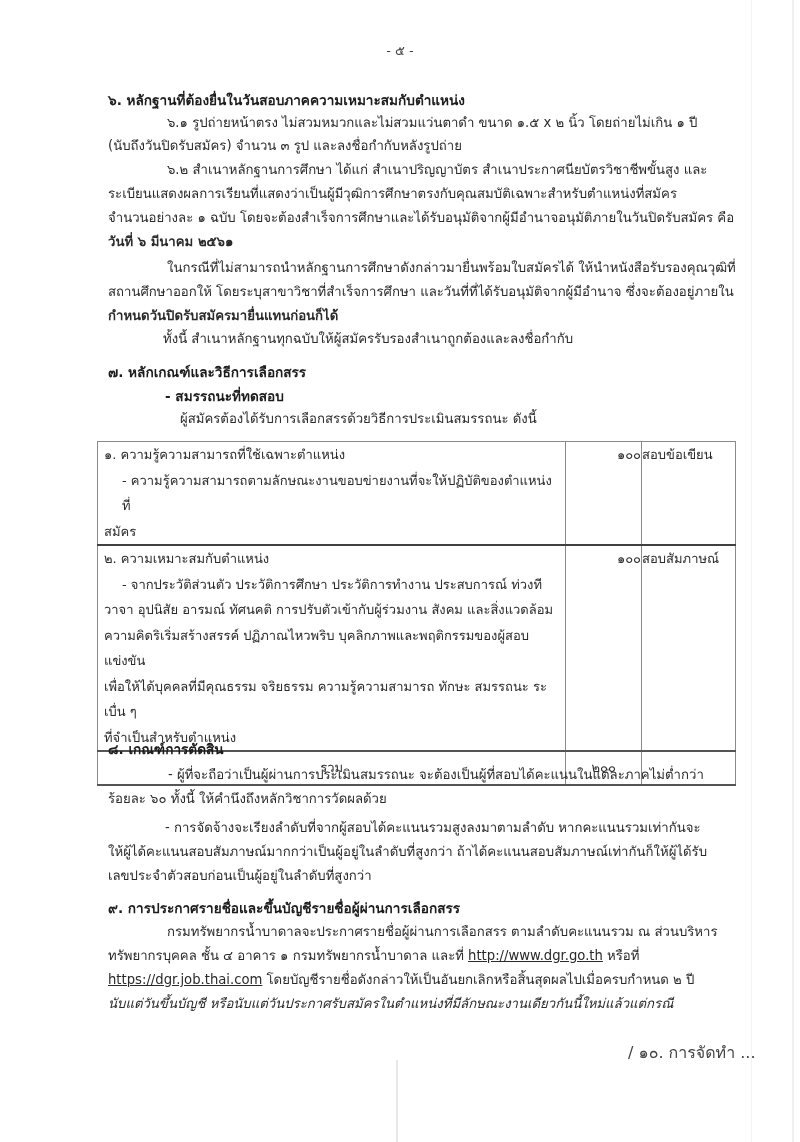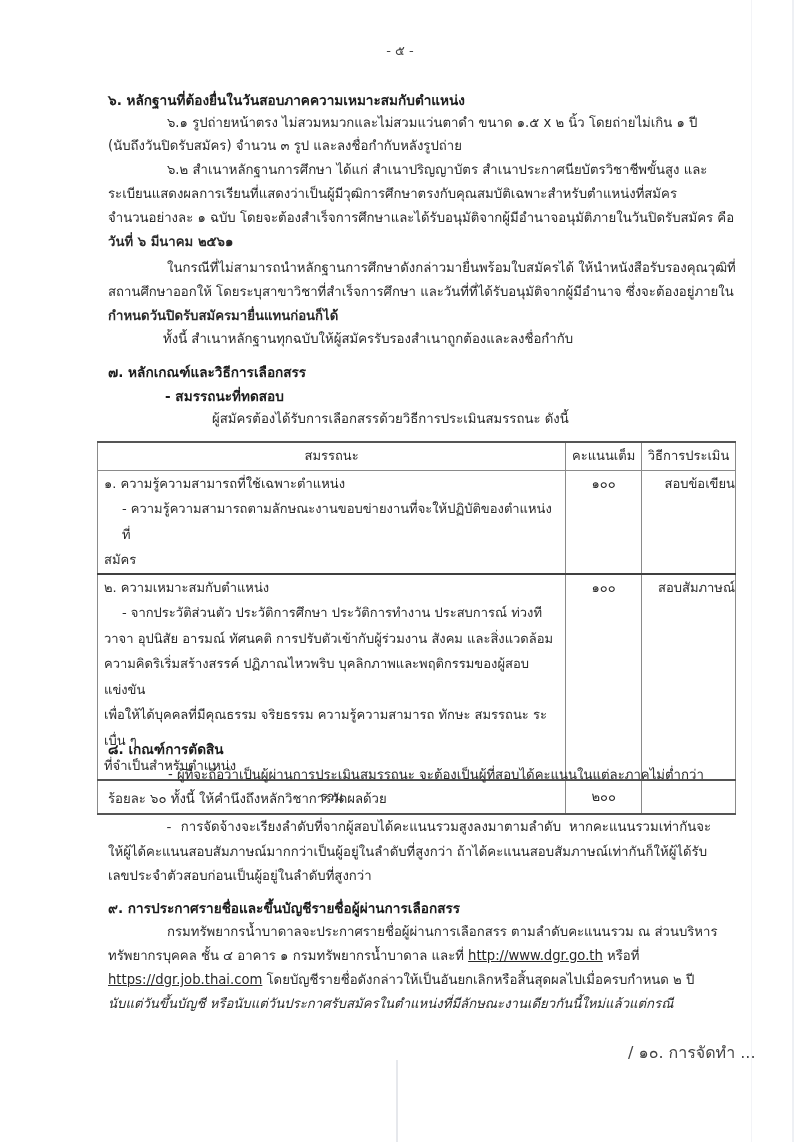--- a/index.html
+++ b/index.html
@@ -36,22 +36,22 @@
       position: absolute; left: 97px; top: 441px; width: 639px;
       border-collapse: collapse; font-size: 13px;
     }
     .comp-table td, .comp-table th {
       border: 1px solid #8a8a8a; vertical-align: top;
       font-weight: normal; line-height: 25.5px;
     }
     .comp-table tr.head th { height: 28px; text-align: center; line-height: 26px; }
     .comp-table tr.head { border-top: 2px solid #555; }
     .comp-table .c1 { width: 469px; padding: 0 6px; }
-    .comp-table .c2 { width: 76px; text-align: center; }
-    .comp-table .c3 { width: 94px; text-align: right; }
+    .comp-table .c2 { width: 76px; text-align: right; }
+    .comp-table .c3 { width: 94px; text-align: left; }
     .comp-table .sub { padding-left: 18px; display: block; }
     .comp-table tr.total td { border-top: 2px solid #555; border-bottom: 2px solid #555; height: 33px; text-align: center; line-height: 32px; }
     .comp-table tr.total td.c1 { text-align: center; }
     .comp-table tr.row1 td { height: 78px; }
     .comp-table tr.row2 td { height: 133px; border-top: 2px solid #404040; }
     .footer-next {
       position: absolute; top: 1040px; left: 628px; font-size: 16px; color: #444;
     }
   </style>
 </head>
@@ -70,29 +70,24 @@
 <div class="line" style="top:184px;left:108px;">ระเบียนแสดงผลการเรียนที่แสดงว่าเป็นผู้มีวุฒิการศึกษาตรงกับคุณสมบัติเฉพาะสำหรับตำแหน่งที่สมัคร</div>
 <div class="line" style="top:208px;left:108px;">จำนวนอย่างละ ๑ ฉบับ โดยจะต้องสำเร็จการศึกษาและได้รับอนุมัติจากผู้มีอำนาจอนุมัติภายในวันปิดรับสมัคร คือ</div>
 <div class="line bold" style="top:232px;left:108px;">วันที่ ๖ มีนาคม ๒๕๖๑</div>
 <div class="line" style="top:258px;left:167px;">ในกรณีที่ไม่สามารถนำหลักฐานการศึกษาดังกล่าวมายื่นพร้อมใบสมัครได้ ให้นำหนังสือรับรองคุณวุฒิที่</div>
 <div class="line" style="top:282px;left:108px;">สถานศึกษาออกให้ โดยระบุสาขาวิชาที่สำเร็จการศึกษา และวันที่ที่ได้รับอนุมัติจากผู้มีอำนาจ ซึ่งจะต้องอยู่ภายใน</div>
 <div class="line" style="top:306px;left:108px;font-weight:bold;">กำหนดวันปิดรับสมัครมายื่นแทนก่อนก็ได้</div>
 <div class="line" style="top:329px;left:163px;">ทั้งนี้  สำเนาหลักฐานทุกฉบับให้ผู้สมัครรับรองสำเนาถูกต้องและลงชื่อกำกับ</div>
 
 <div class="line heading" style="top:362px;left:108px;">๗.  หลักเกณฑ์และวิธีการเลือกสรร</div>
 <div class="line heading" style="top:386px;left:165px;">-  สมรรถนะที่ทดสอบ</div>
-<div class="line" style="top:409px;left:180px;margin-left:32px;">ผู้สมัครต้องได้รับการเลือกสรรด้วยวิธีการประเมินสมรรถนะ ดังนี้</div>
+<div class="line" style="top:409px;left:180px;">ผู้สมัครต้องได้รับการเลือกสรรด้วยวิธีการประเมินสมรรถนะ ดังนี้</div>
 
 <table class="comp-table">
   <tbody>
-      <tr class="head">
-    <th class="c1">สมรรถนะ</th>
-    <th class="c2">คะแนนเต็ม</th>
-    <th class="c3">วิธีการประเมิน</th>
-  </tr>
   <tr class="row1">
     <td class="c1">
       <span style="display:block">๑. ความรู้ความสามารถที่ใช้เฉพาะตำแหน่ง</span>
       <span class="sub">- ความรู้ความสามารถตามลักษณะงานขอบข่ายงานที่จะให้ปฏิบัติของตำแหน่งที่</span>
       <span style="display:block">สมัคร</span>
     </td>
     <td class="c2">๑๐๐</td>
     <td class="c3">สอบข้อเขียน</td>
   </tr>
   <tr class="row2">
@@ -111,21 +106,21 @@
     <td class="c1">รวม</td>
     <td class="c2">๒๐๐</td>
     <td class="c3"></td>
   </tr>
 </tbody>
   </table>
 
 <div class="line heading" style="top:739px;left:108px;">๘.  เกณฑ์การตัดสิน</div>
 <div class="line" style="top:765px;left:168px;">-   ผู้ที่จะถือว่าเป็นผู้ผ่านการประเมินสมรรถนะ จะต้องเป็นผู้ที่สอบได้คะแนนในแต่ละภาคไม่ต่ำกว่า</div>
 <div class="line" style="top:789px;left:108px;">ร้อยละ ๖๐ ทั้งนี้ ให้คำนึงถึงหลักวิชาการวัดผลด้วย</div>
-<div class="line" style="top:818px;left:165px;font-family:Liberation Mono, monospace;">-  การจัดจ้างจะเรียงลำดับที่จากผู้สอบได้คะแนนรวมสูงลงมาตามลำดับ หากคะแนนรวมเท่ากันจะ</div>
+<div class="line" style="top:818px;left:165px;">-  การจัดจ้างจะเรียงลำดับที่จากผู้สอบได้คะแนนรวมสูงลงมาตามลำดับ หากคะแนนรวมเท่ากันจะ</div>
 <div class="line" style="top:842px;left:108px;">ให้ผู้ได้คะแนนสอบสัมภาษณ์มากกว่าเป็นผู้อยู่ในลำดับที่สูงกว่า ถ้าได้คะแนนสอบสัมภาษณ์เท่ากันก็ให้ผู้ได้รับ</div>
 <div class="line" style="top:866px;left:108px;">เลขประจำตัวสอบก่อนเป็นผู้อยู่ในลำดับที่สูงกว่า</div>
 
 <div class="line heading" style="top:898px;left:108px;">๙.  การประกาศรายชื่อและขึ้นบัญชีรายชื่อผู้ผ่านการเลือกสรร</div>
 <div class="line" style="top:922px;left:167px;">กรมทรัพยากรน้ำบาดาลจะประกาศรายชื่อผู้ผ่านการเลือกสรร ตามลำดับคะแนนรวม ณ ส่วนบริหาร</div>
 <div class="line" style="top:946px;left:108px;">
   <span>ทรัพยากรบุคคล ชั้น ๔ อาคาร ๑ กรมทรัพยากรน้ำบาดาล และที่ </span><a class="link">http://www.dgr.go.th</a><span> หรือที่</span>
 </div>
 <div class="line" style="top:970px;left:108px;">
   <a class="link">https://dgr.job.thai.com</a><span> โดยบัญชีรายชื่อดังกล่าวให้เป็นอันยกเลิกหรือสิ้นสุดผลไปเมื่อครบกำหนด ๒ ปี</span>

